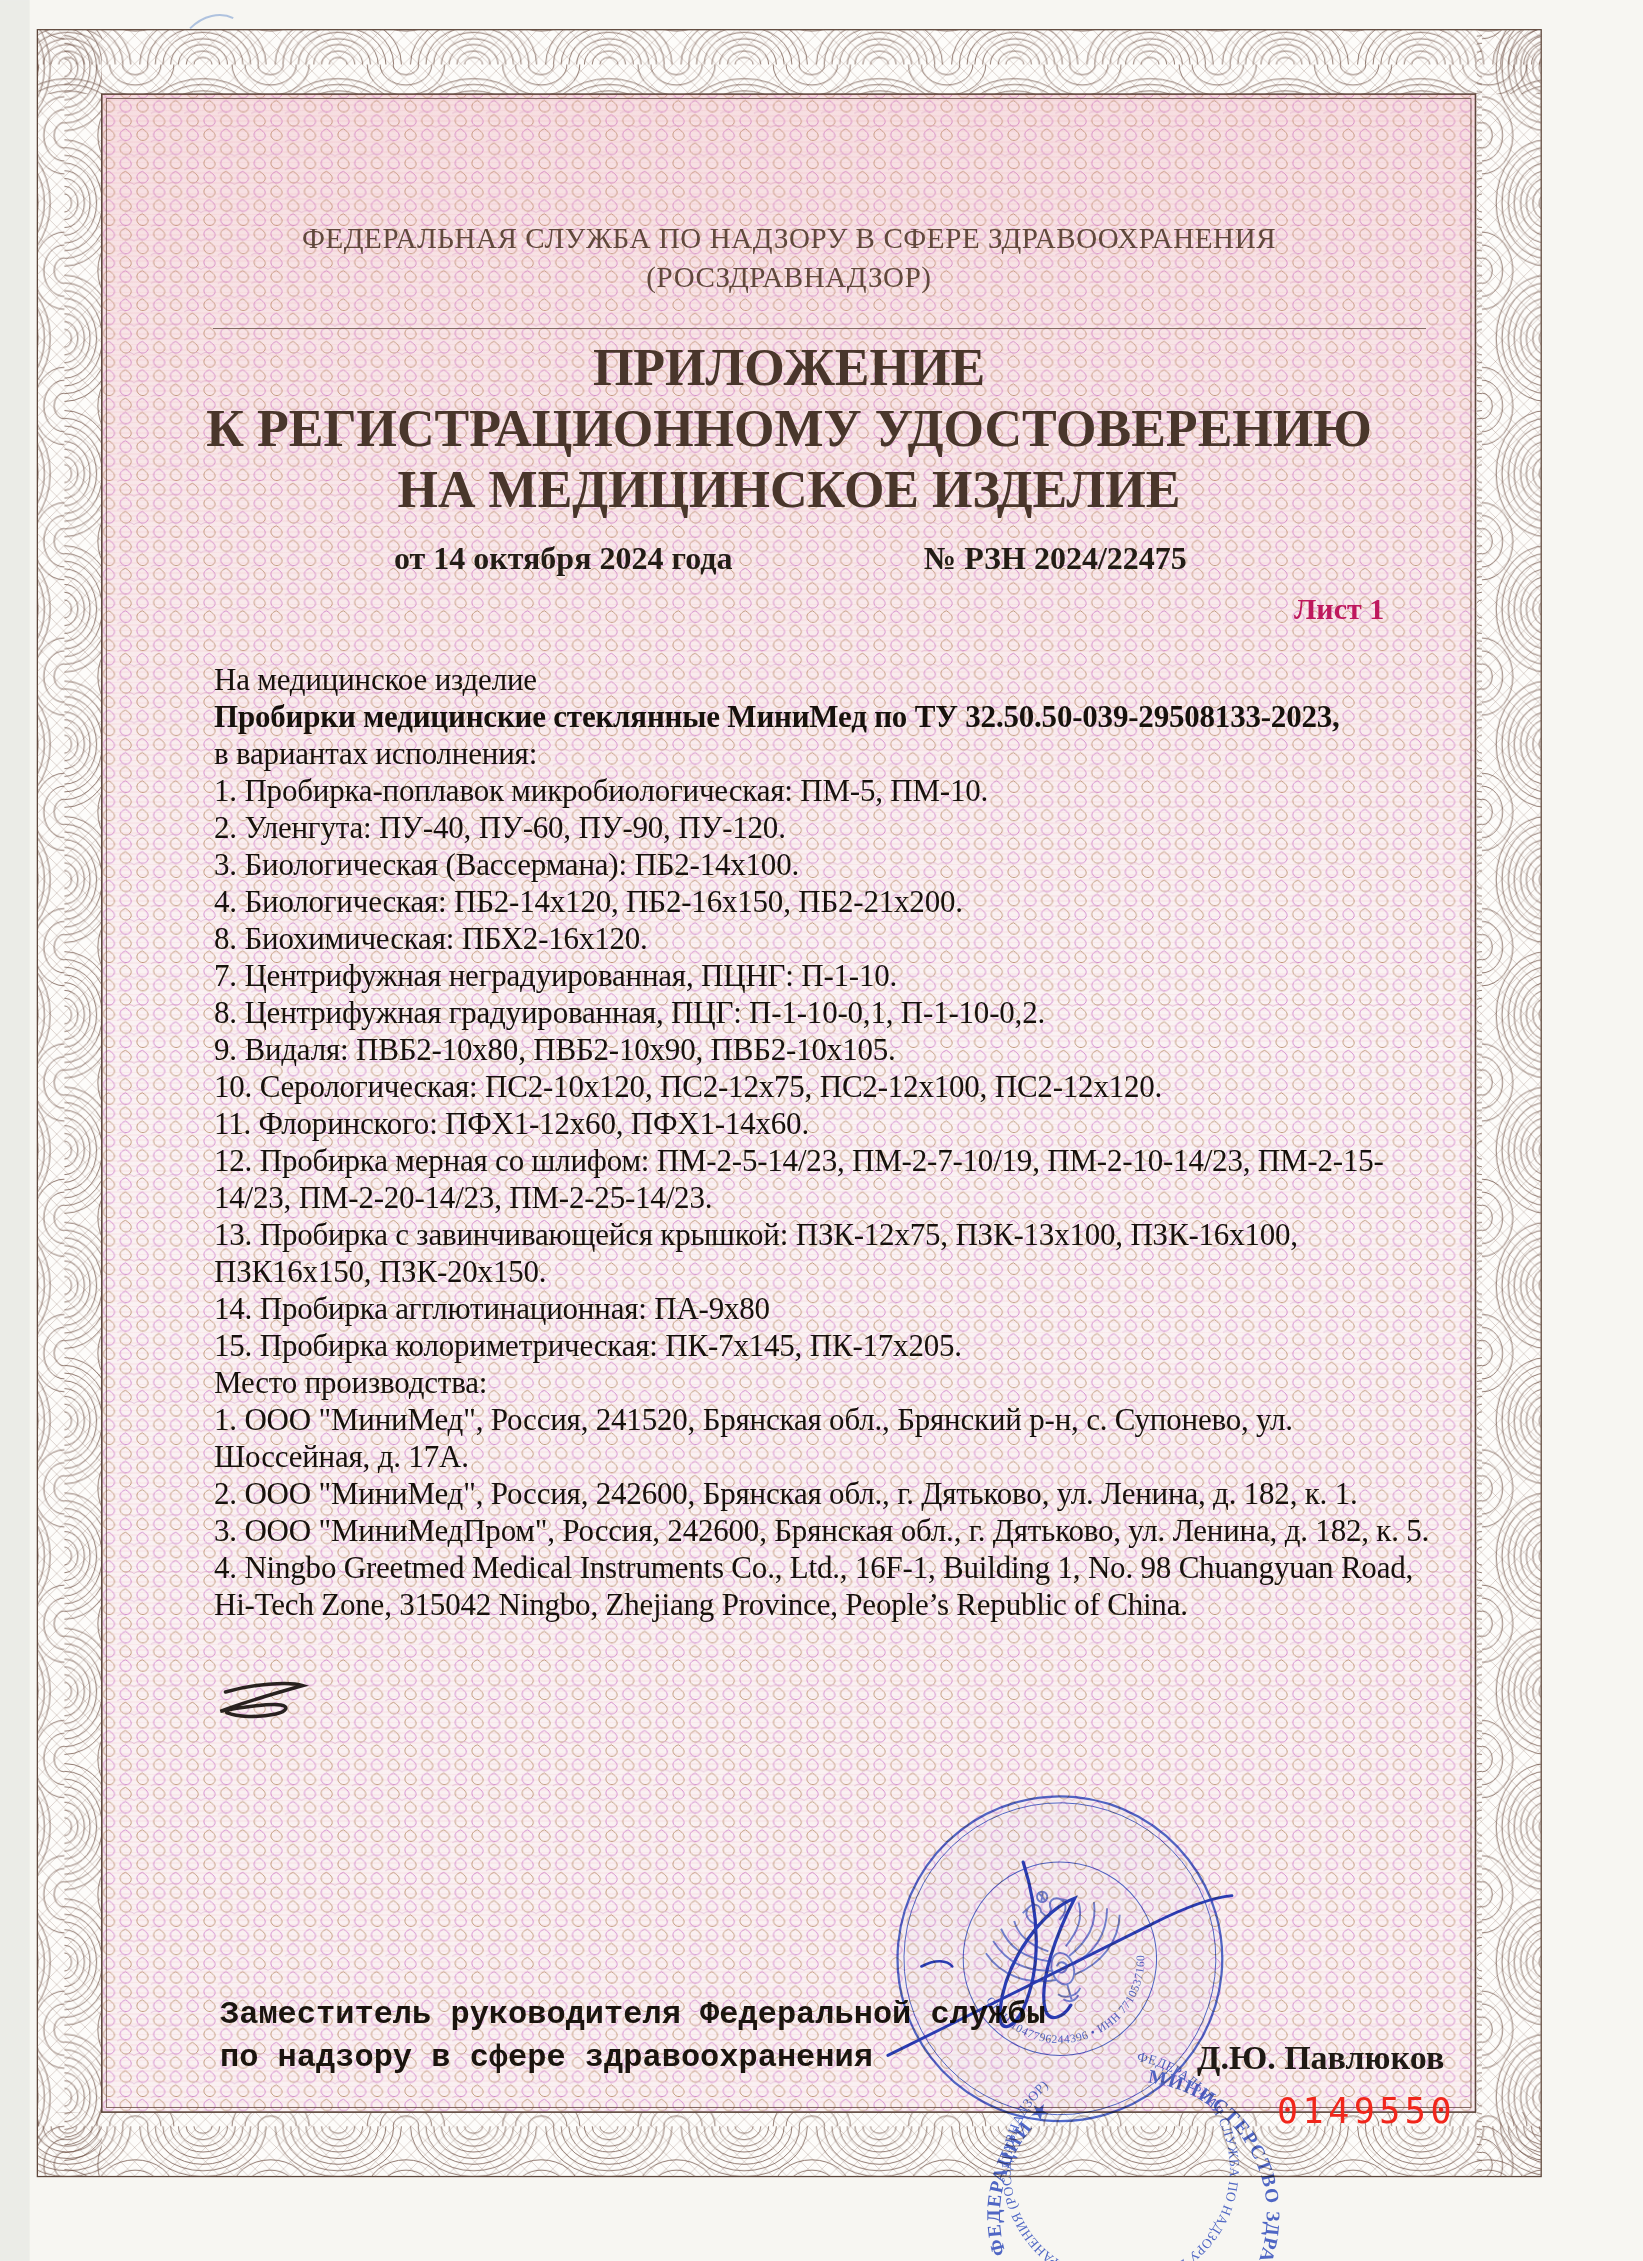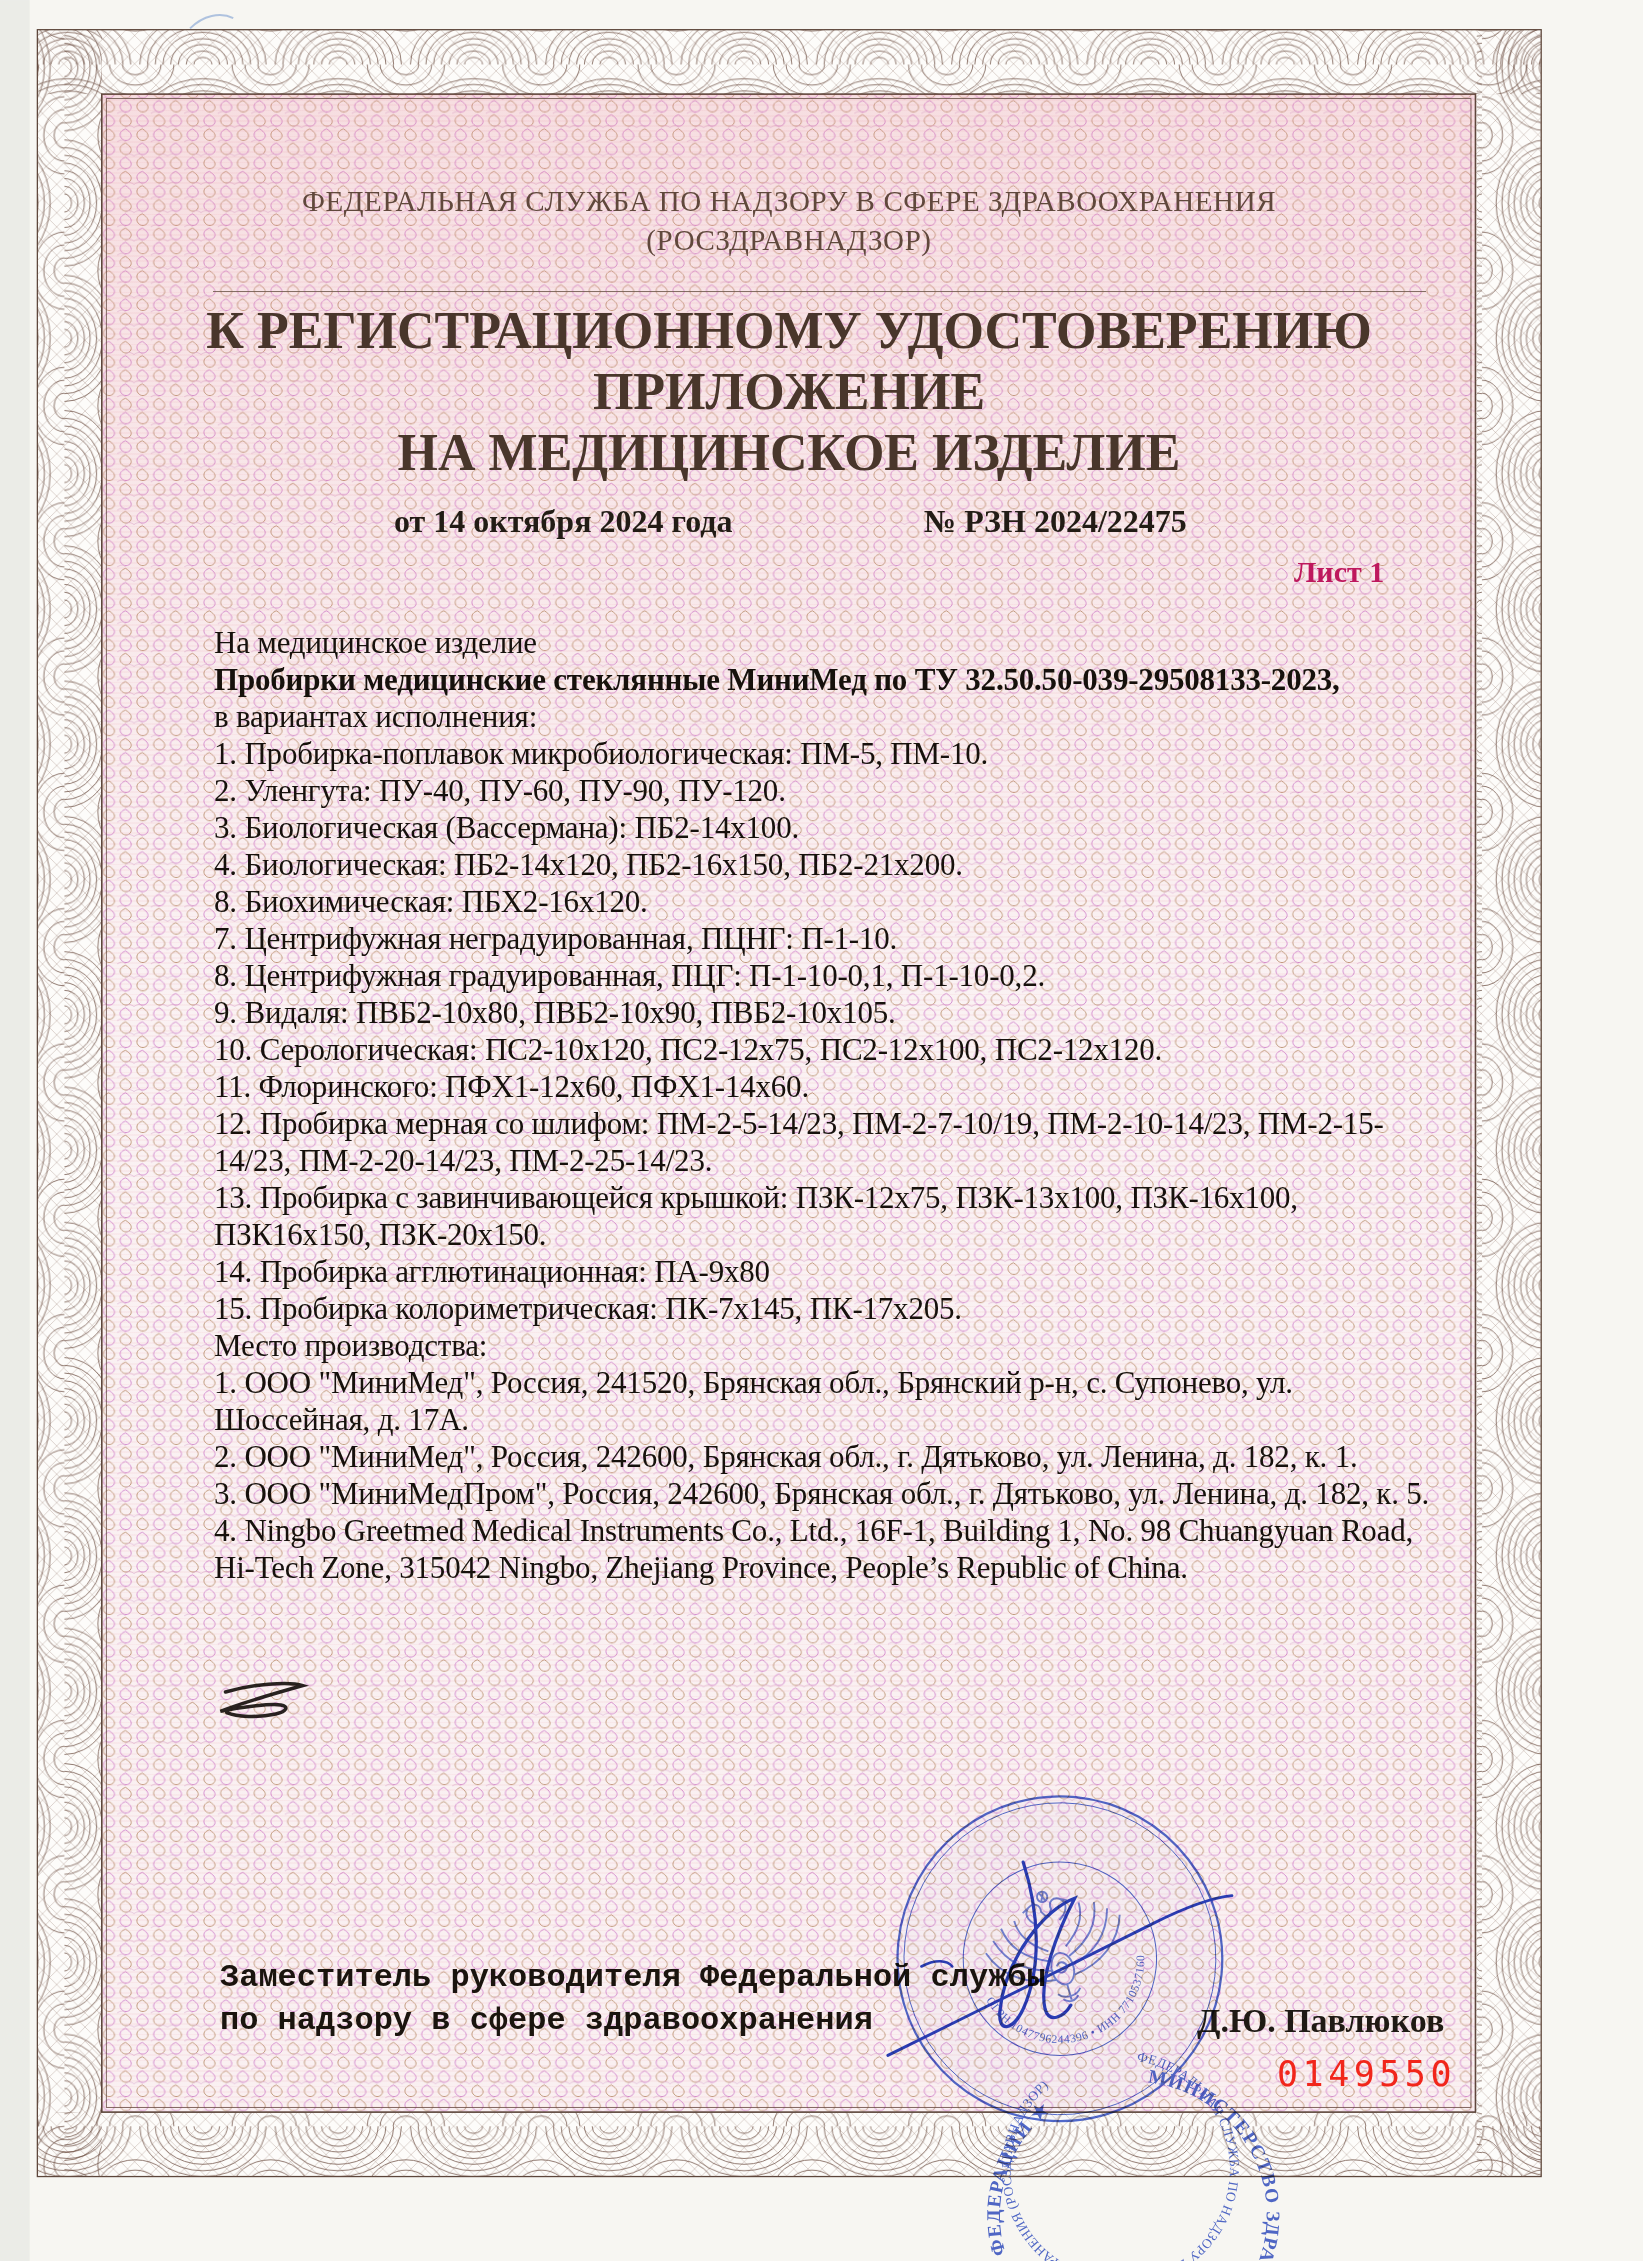--- a/index.html
+++ b/index.html
@@ -1,18 +1,18 @@
 <!DOCTYPE html>
 <html style="font-size:10.3px"><head>
 <meta charset="utf-8">
 <style>
   html,body{margin:0;padding:0;}
   body{width:1643px;height:2261px;background:#f3f2ee;font-family:"Liberation Serif","DejaVu Serif",serif;}
   .page{position:relative;width:1643px;height:2261px;overflow:hidden;background:#f7f6f2;}
-  .abs{position:absolute;}
+  .abs{position:absolute;margin-top:37px;}
   svg.bg{position:absolute;left:0;top:0;z-index:0;}
   .content{position:absolute;left:0;top:0;width:1643px;height:2261px;z-index:2;}
   .stripes{position:absolute;left:102px;top:94px;width:1374px;height:2018px;z-index:1;
     background:repeating-linear-gradient(180deg,rgba(219,92,112,0.055) 0 1.9px,rgba(255,255,255,0) 1.9px 5.2px);}
   .hdr{left:102px;width:1374px;text-align:center;font-size:29px;letter-spacing:0.6px;color:#60483c;line-height:39px;}
   .rule{left:213px;top:291px;width:1213px;height:1.3px;background:#70594d;opacity:.85;}
   .title{left:102px;top:300px;width:1374px;text-align:center;font-weight:bold;font-size:52px;line-height:61px;color:#49362b;}
   .meta{font-weight:bold;font-size:32px;color:#221c15;}
   .sheet{font-weight:600;font-size:30px;color:#be185d;}
   .bodytext{left:214px;top:624px;width:1237px;font-size:31px;line-height:37px;letter-spacing:-0.2px;color:#16110c;}
@@ -92,22 +92,22 @@
   </svg>
 
   <div class="stripes"></div>
 
   <div class="content">
     <div class="abs hdr" style="top:182px">ФЕДЕРАЛЬНАЯ  СЛУЖБА  ПО  НАДЗОРУ  В  СФЕРЕ  ЗДРАВООХРАНЕНИЯ</div>
     <div class="abs hdr" style="top:221px">(РОСЗДРАВНАДЗОР)</div>
     <div class="abs rule"></div>
 
     <div class="abs title">
+      <div>ПРИЛОЖЕНИЕ</div>
       <div>К РЕГИСТРАЦИОННОМУ УДОСТОВЕРЕНИЮ</div>
-      <div>ПРИЛОЖЕНИЕ</div>
       <div>НА МЕДИЦИНСКОЕ ИЗДЕЛИЕ</div>
     </div>
 
     <div class="abs meta" style="left:394px;top:503px">от  14 октября 2024 года</div>
     <div class="abs meta" style="left:924px;top:503px">№  РЗН 2024/22475</div>
     <div class="abs sheet" style="left:1294px;top:555px">Лист  1</div>
 
     <div class="abs bodytext">
       <div>На медицинское изделие</div>
       <div class="bold">Пробирки медицинские стеклянные МиниМед по ТУ 32.50.50-039-29508133-2023,</div>

